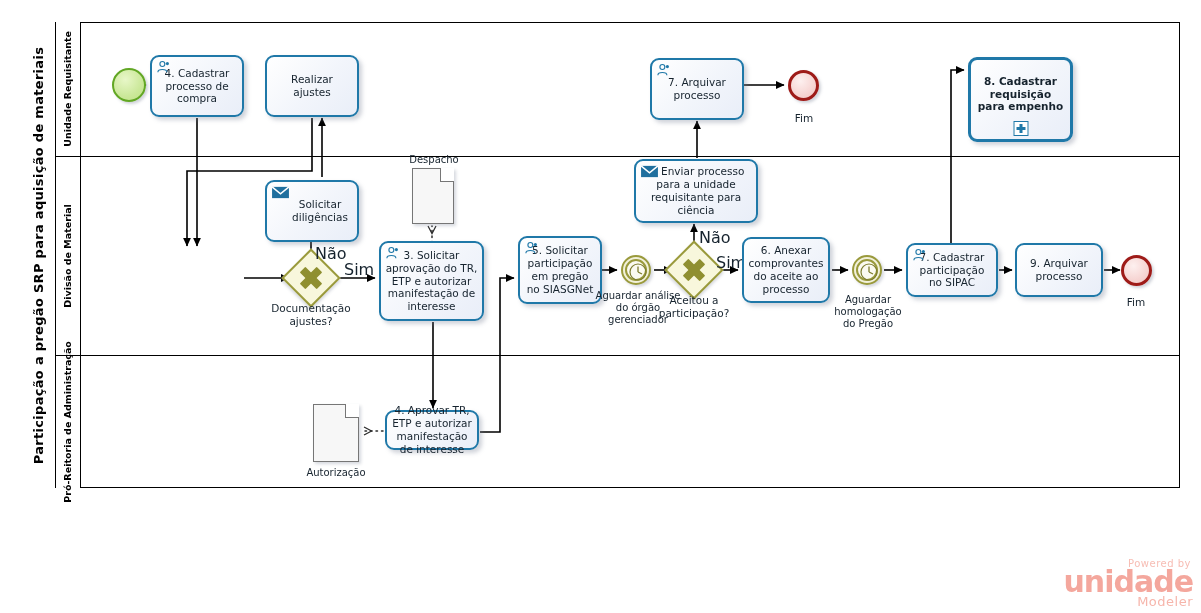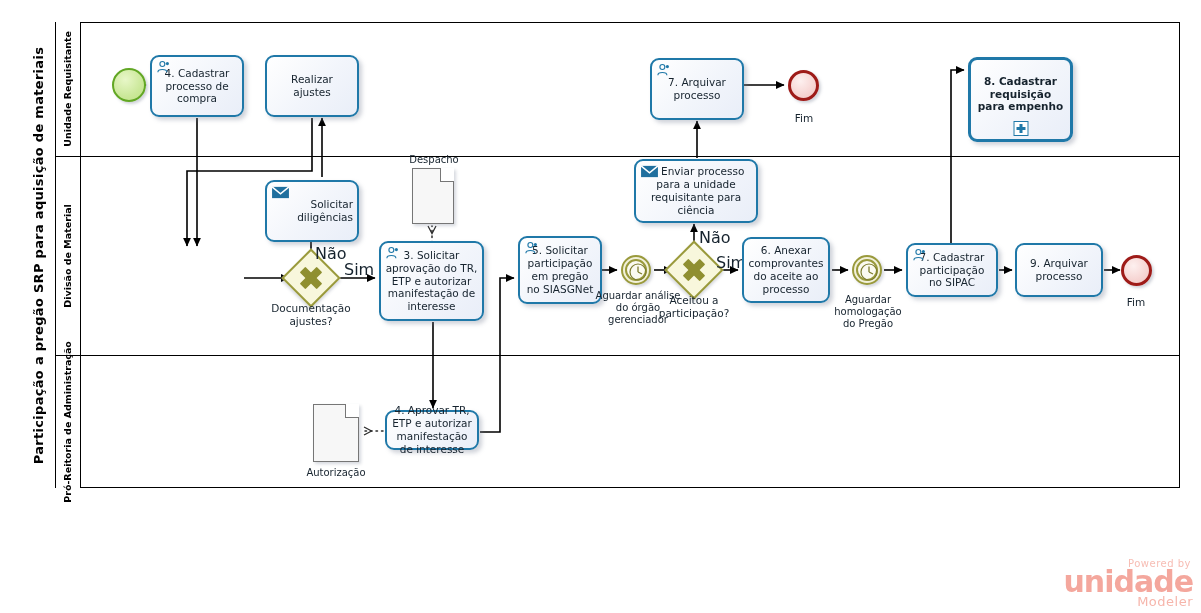--- a/index.html
+++ b/index.html
@@ -190,21 +190,21 @@
   <div class="task sub" style="left:968px;top:57px;width:105px;height:85px;">
     <span class="tlabel" style="margin-bottom:11px;">8. Cadastrar requisição para empenho</span>
     <span class="plusmark"></span>
   </div>
 
   <div class="task" style="left:265px;top:180px;width:94px;height:62px;">
     <svg class="ticon" viewBox="0 0 20 16" style="width:19px;height:15px;">
       <rect x="1" y="2" width="18" height="12" fill="#1f6f9e"></rect>
       <path d="M1,2 L10,9.4 L19,2" fill="none" stroke="#ffffff" stroke-width="1.6"></path>
     </svg>
-    <span class="tlabel" style="margin-left:16px;text-align:right;">Solicitar diligências</span>
+    <span class="tlabel" style="margin-left:16px;">Solicitar diligências</span>
   </div>
 
 
   <div class="gw" style="left:290px;top:257px;">
     <span class="x1"></span>
     <span class="x2"></span>
   </div>
   <div class="lbl" style="left:251px;top:302px;width:120px;">Documentação
 ajustes?</div>
 

